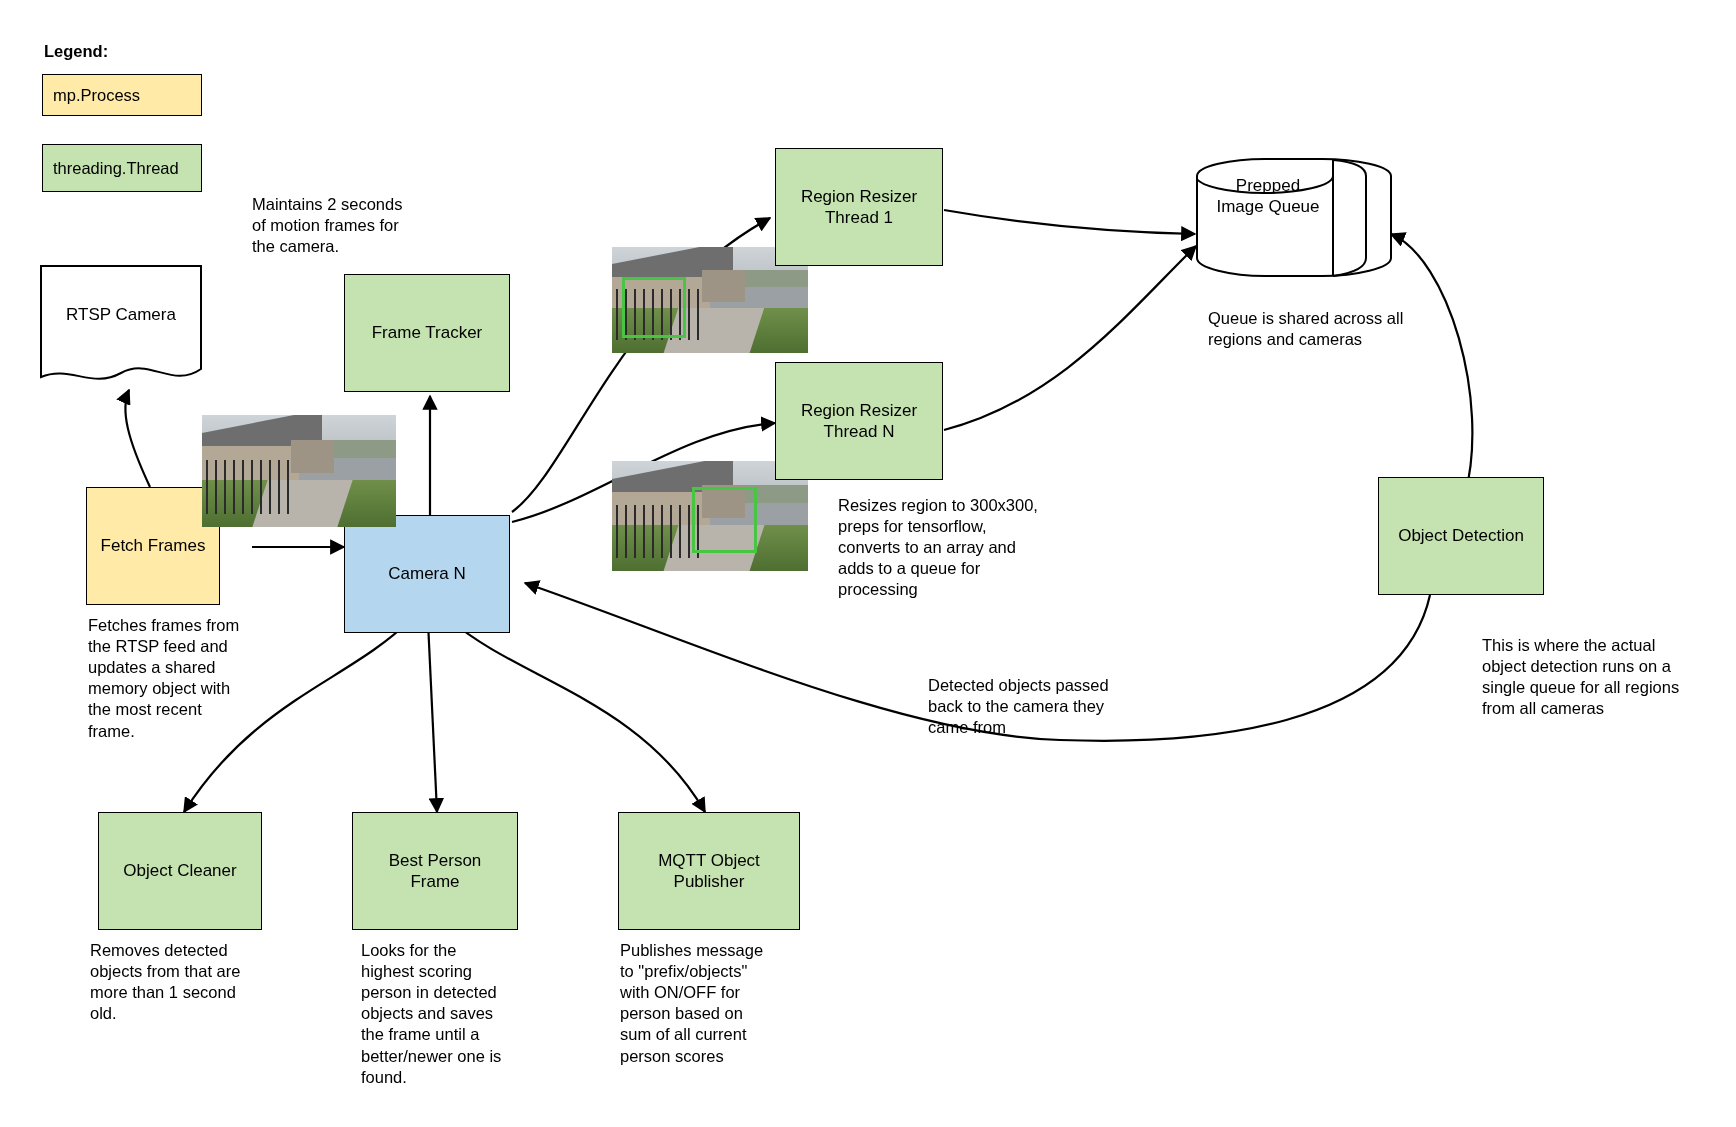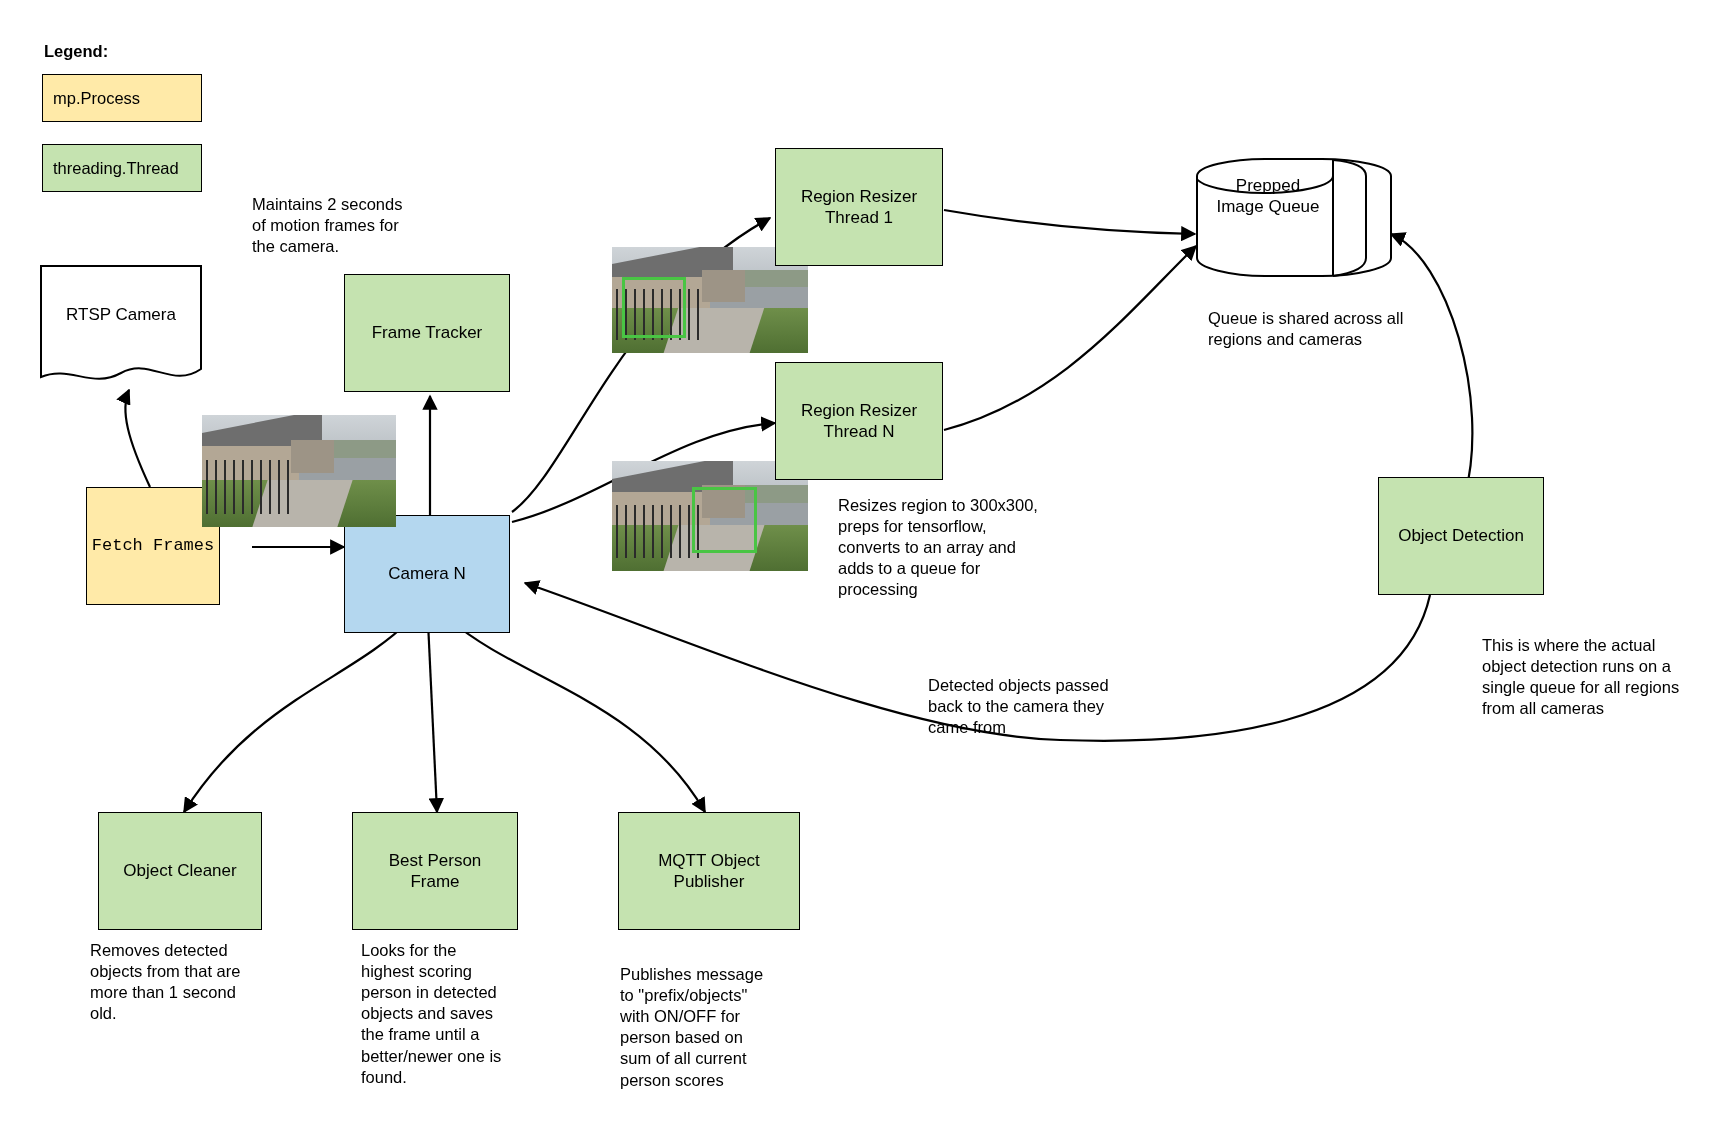--- a/index.html
+++ b/index.html
@@ -148,35 +148,41 @@
 
       <path d="M 410 620 C 350 680 255 700 184 812"></path>
 
       <path d="M 428 622 L 437 812"></path>
 
       <path d="M 450 620 C 520 680 640 700 705 812"></path>
     </g>
   </svg>
 
   <div class="legend-title" style="left:44px; top:42px;">Legend:</div>
-  <div class="legend-box yellow" style="left:42px; top:74px; width:160px; height:48px;">
+  <div class="legend-box yellow" style="left:42px; top:74px; width:160px; height:42px;">
     <span>mp.Process</span>
   </div>
   <div class="legend-box green" style="left:42px; top:144px; width:160px; height:48px;">
     <span>threading.Thread</span>
   </div>
 
   <div style="position:absolute; left:40px; top:265px; width:162px; height:125px;">
     <svg width="162" height="125" viewBox="0 0 162 125">
       <path d="M1 1 L161 1 L161 104 C132 124 110 92 81 108 C52 124 30 100 1 112 Z" fill="#ffffff" stroke="#000000" stroke-width="2"></path>
     </svg>
     <div style="position:absolute; left:0; top:0; width:162px; height:100px; display:flex; align-items:center; justify-content:center; font-size:17px;">RTSP Camera</div>
   </div>
 
-  <div class="node yellow" style="left:86px; top:487px; width:134px; height:118px;font-family:Liberation Mono, monospace;">Fetch Frames</div>
+  <div class="node yellow" style="left:86px; top:487px; width:134px; height:118px;">Fetch Frames</div>
+  <div class="note" style="left:88px; top:615px; width:200px;">Fetches frames from
+the RTSP feed and
+updates a shared
+memory object with
+the most recent
+frame.</div>
 
   <div class="node blue" style="left:344px; top:487px; width:166px; height:118px;">Camera N</div>
 
   <div class="photo" style="left:202px; top:415px; width:194px; height:112px;">
     <div class="sky"></div>
       <div class="treeline"></div>
       <div class="roof"></div>
     <div class="wall"></div>
       <div class="wall2"></div>
       <div class="grass"></div>
@@ -262,20 +268,20 @@
   <div class="note" style="left:361px; top:940px; width:180px;">Looks for the
 highest scoring
 person in detected
 objects and saves
 the frame until a
 better/newer one is
 found.</div>
 
   <div class="node green" style="left:618px; top:812px; width:182px; height:118px; white-space:pre-line;">MQTT Object
 Publisher</div>
-  <div class="note" style="left:620px; top:940px; width:176px;margin-top:24px;">Publishes message
+  <div class="note" style="left:620px; top:940px; width:176px;">Publishes message
 to "prefix/objects"
 with ON/OFF for
 person based on
 sum of all current
 person scores</div>
 
 </div>
 
 </body></html>

